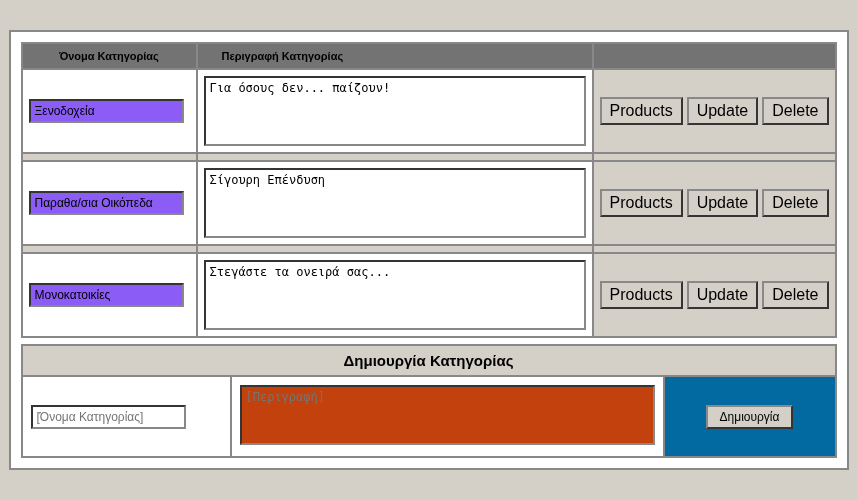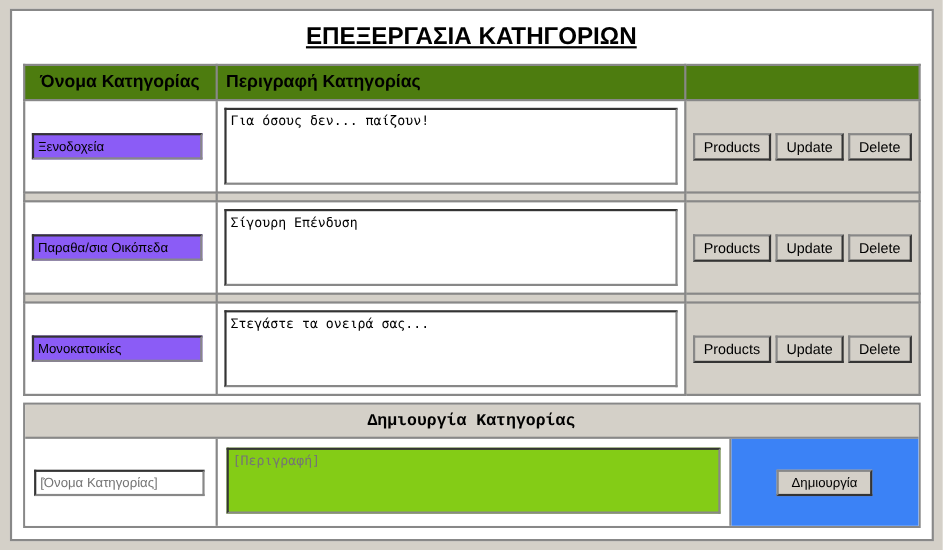--- a/index.html
+++ b/index.html
@@ -36,24 +36,24 @@
     }
 
     .category-table {
       width: 100%;
       border-collapse: collapse;
       border: 2px solid #888;
     }
 
     .category-table th {
       border: 2px solid #888;
-      padding: 6px 8px;
-      background: #4d7c0f;
+      padding: 6px 24px;
+      background: #737373;
       font-weight: bold;
-      font-size: 16px;
+      font-size: 11px;
     }
 
     .category-table th:first-child {
       width: 175px;
     }
 
     .category-table th:nth-child(2) {
       text-align: left;
     }
 
@@ -99,21 +99,21 @@
 
     .action-buttons {
       display: flex;
       gap: 4px;
       justify-content: center;
       align-items: center;
     }
 
     .btn {
       padding: 3px 8px;
-      font-size: 13px;
+      font-size: 16px;
       border: 2px outset #888;
       background: #d4d0c8;
       cursor: pointer;
       min-width: 52px;
     }
 
     .separator-row td {
       background: #d4d0c8;
       height: 8px;
       padding: 0;
@@ -125,60 +125,59 @@
       border: 2px solid #888;
     }
 
     .create-header {
       background: #d4d0c8;
       text-align: center;
       padding: 6px;
       font-size: 15px;
       font-weight: bold;
       border-bottom: 2px solid #888;
-      font-family: Liberation Mono, monospace;
     }
 
     .create-body {
       display: flex;
       align-items: stretch;
       background: #ffffff;
     }
 
     .create-name-cell {
-      width: 175px;
+      width: 209px;
       padding: 8px;
       border-right: 2px solid #888;
       display: flex;
       align-items: center;
     }
 
     .create-desc-cell {
       flex: 1;
       padding: 8px;
       border-right: 2px solid #888;
     }
 
     .create-action-cell {
       width: 170px;
-      background: #3b82f6;
+      background: #0369a1;
       display: flex;
       align-items: center;
       justify-content: center;
       padding: 16px;
     }
 
     .create-textarea {
       width: 100%;
       height: 60px;
       border: 2px inset #888;
       padding: 3px 4px;
       font-size: 12px;
       resize: none;
-      background: #84cc16;
+      background: #c2410c;
     }
 
     .create-name-input {
       width: 155px;
       border: 2px inset #888;
       padding: 3px 4px;
       font-size: 12px;
       background: #ffffff;
     }
 
@@ -188,21 +187,20 @@
       border: 2px outset #888;
       background: #d4d0c8;
       cursor: pointer;
     }
   </style>
 </head>
 <body>
 
 <div class="main-container">
 
-  <div class="page-title">ΕΠΕΞΕΡΓΑΣΙΑ ΚΑΤΗΓΟΡΙΩΝ</div>
 
   <table class="category-table">
     <thead>
       <tr>
         <th>Όνομα Κατηγορίας</th>
         <th>Περιγραφή Κατηγορίας</th>
         <th></th>
       </tr>
     </thead>
     <tbody id="category-rows">

